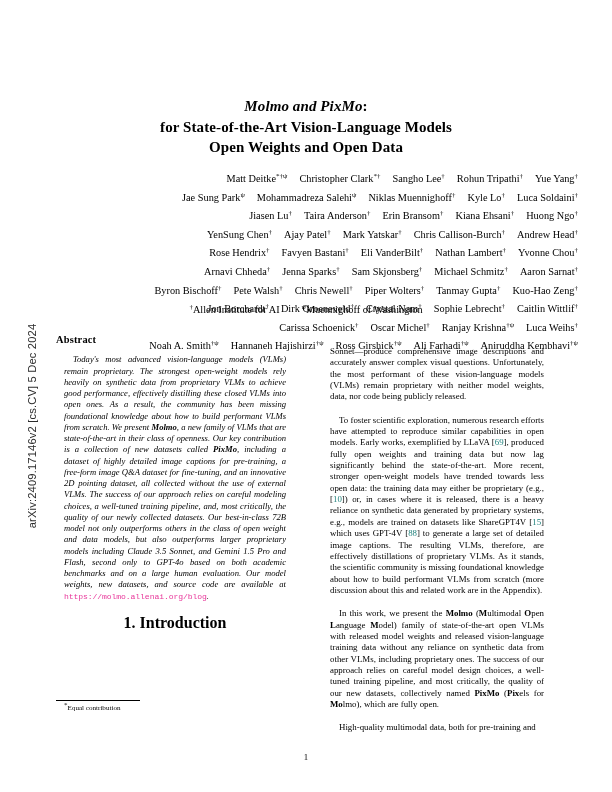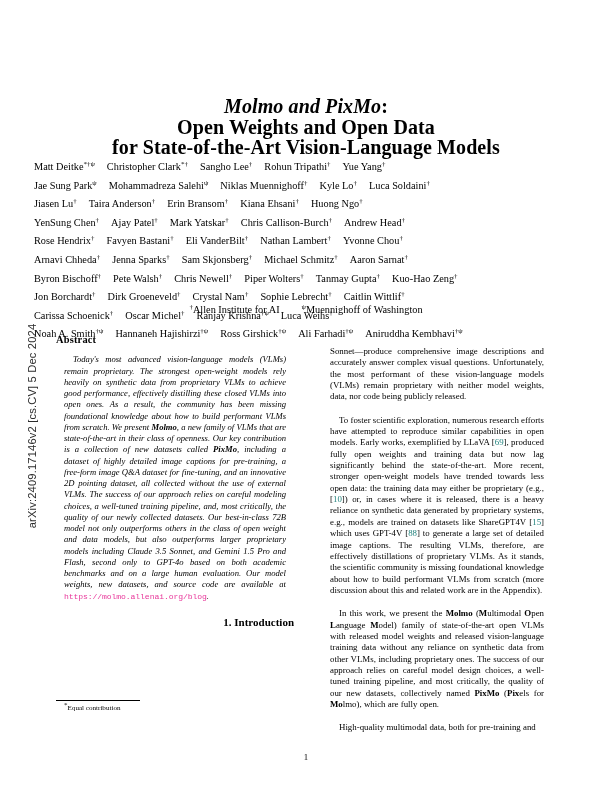--- a/index.html
+++ b/index.html
@@ -43,33 +43,33 @@
   .title-block {
     position: absolute;
     left: 56px;
     top: 96px;
     width: 500px;
     text-align: center;
   }
   .title-line {
     font-family: "Liberation Serif", serif;
     font-weight: bold;
-    font-size: 20px;
+    font-size: 15px;
     line-height: 20.5px;
     letter-spacing: 0.1px;
   }
   .title-line .it { font-style: italic; }
 
   
   .authors {
     position: absolute;
     left: 34px;
-    top: 158px;
+    top: 170px;
     width: 544px;
-    text-align: left;
+    text-align: right;
     font-size: 10.3px;
     line-height: 18.6px;
   }
   .authors .arow { white-space: nowrap; }
   .authors .nm { white-space: nowrap; }
   .sup {
     font-size: 7px;
     vertical-align: super;
     line-height: 0;
   }
@@ -118,23 +118,23 @@
   .mono-link {
     font-family: "Liberation Mono", monospace;
     font-style: normal;
     font-size: 8.1px;
     color: #e8379a;
     letter-spacing: -0.1px;
   }
 
   .section-head {
     font-weight: bold;
-    font-size: 11px;
+    font-size: 16px;
     margin: 15px 0 7px 0;
-    text-align: right;
+    text-align: center;
   }
 
   .para {
     margin: 12px;
     text-indent: 9px;
     text-align: justify;
   }
   .para.noindent { text-indent: 0; }
   .para + .para { margin-top: 0px; }
 
@@ -171,22 +171,22 @@
 </style>
 </head>
 <body>
 
 <div class="page">
 
   <div class="arxiv-stamp">arXiv:2409.17146v2  [cs.CV]  5 Dec 2024</div>
 
   <div class="title-block">
     <div class="title-line"><span class="it">Molmo and PixMo</span><span>:</span></div>
+    <div class="title-line">for State-of-the-Art Vision-Language Models</div>
     <div class="title-line">Open Weights and Open Data</div>
-    <div class="title-line">for State-of-the-Art Vision-Language Models</div>
   </div>
 
   <div class="authors" id="authors">
       <div class="arow"><span class="nm">Matt Deitke<span class="sup">*†ψ</span></span><span class="sp"></span><span class="nm">Christopher Clark<span class="sup">*†</span></span><span class="sp"></span><span class="nm">Sangho Lee<span class="sup">†</span></span><span class="sp"></span><span class="nm">Rohun Tripathi<span class="sup">†</span></span><span class="sp"></span><span class="nm">Yue Yang<span class="sup">†</span></span></div>
       <div class="arow"><span class="nm">Jae Sung Park<span class="sup">ψ</span></span><span class="sp"></span><span class="nm">Mohammadreza Salehi<span class="sup">ψ</span></span><span class="sp"></span><span class="nm">Niklas Muennighoff<span class="sup">†</span></span><span class="sp"></span><span class="nm">Kyle Lo<span class="sup">†</span></span><span class="sp"></span><span class="nm">Luca Soldaini<span class="sup">†</span></span></div>
       <div class="arow"><span class="nm">Jiasen Lu<span class="sup">†</span></span><span class="sp"></span><span class="nm">Taira Anderson<span class="sup">†</span></span><span class="sp"></span><span class="nm">Erin Bransom<span class="sup">†</span></span><span class="sp"></span><span class="nm">Kiana Ehsani<span class="sup">†</span></span><span class="sp"></span><span class="nm">Huong Ngo<span class="sup">†</span></span></div>
       <div class="arow"><span class="nm">YenSung Chen<span class="sup">†</span></span><span class="sp"></span><span class="nm">Ajay Patel<span class="sup">†</span></span><span class="sp"></span><span class="nm">Mark Yatskar<span class="sup">†</span></span><span class="sp"></span><span class="nm">Chris Callison-Burch<span class="sup">†</span></span><span class="sp"></span><span class="nm">Andrew Head<span class="sup">†</span></span></div>
       <div class="arow"><span class="nm">Rose Hendrix<span class="sup">†</span></span><span class="sp"></span><span class="nm">Favyen Bastani<span class="sup">†</span></span><span class="sp"></span><span class="nm">Eli VanderBilt<span class="sup">†</span></span><span class="sp"></span><span class="nm">Nathan Lambert<span class="sup">†</span></span><span class="sp"></span><span class="nm">Yvonne Chou<span class="sup">†</span></span></div>
       <div class="arow"><span class="nm">Arnavi Chheda<span class="sup">†</span></span><span class="sp"></span><span class="nm">Jenna Sparks<span class="sup">†</span></span><span class="sp"></span><span class="nm">Sam Skjonsberg<span class="sup">†</span></span><span class="sp"></span><span class="nm">Michael Schmitz<span class="sup">†</span></span><span class="sp"></span><span class="nm">Aaron Sarnat<span class="sup">†</span></span></div>
       <div class="arow"><span class="nm">Byron Bischoff<span class="sup">†</span></span><span class="sp"></span><span class="nm">Pete Walsh<span class="sup">†</span></span><span class="sp"></span><span class="nm">Chris Newell<span class="sup">†</span></span><span class="sp"></span><span class="nm">Piper Wolters<span class="sup">†</span></span><span class="sp"></span><span class="nm">Tanmay Gupta<span class="sup">†</span></span><span class="sp"></span><span class="nm">Kuo-Hao Zeng<span class="sup">†</span></span></div>

